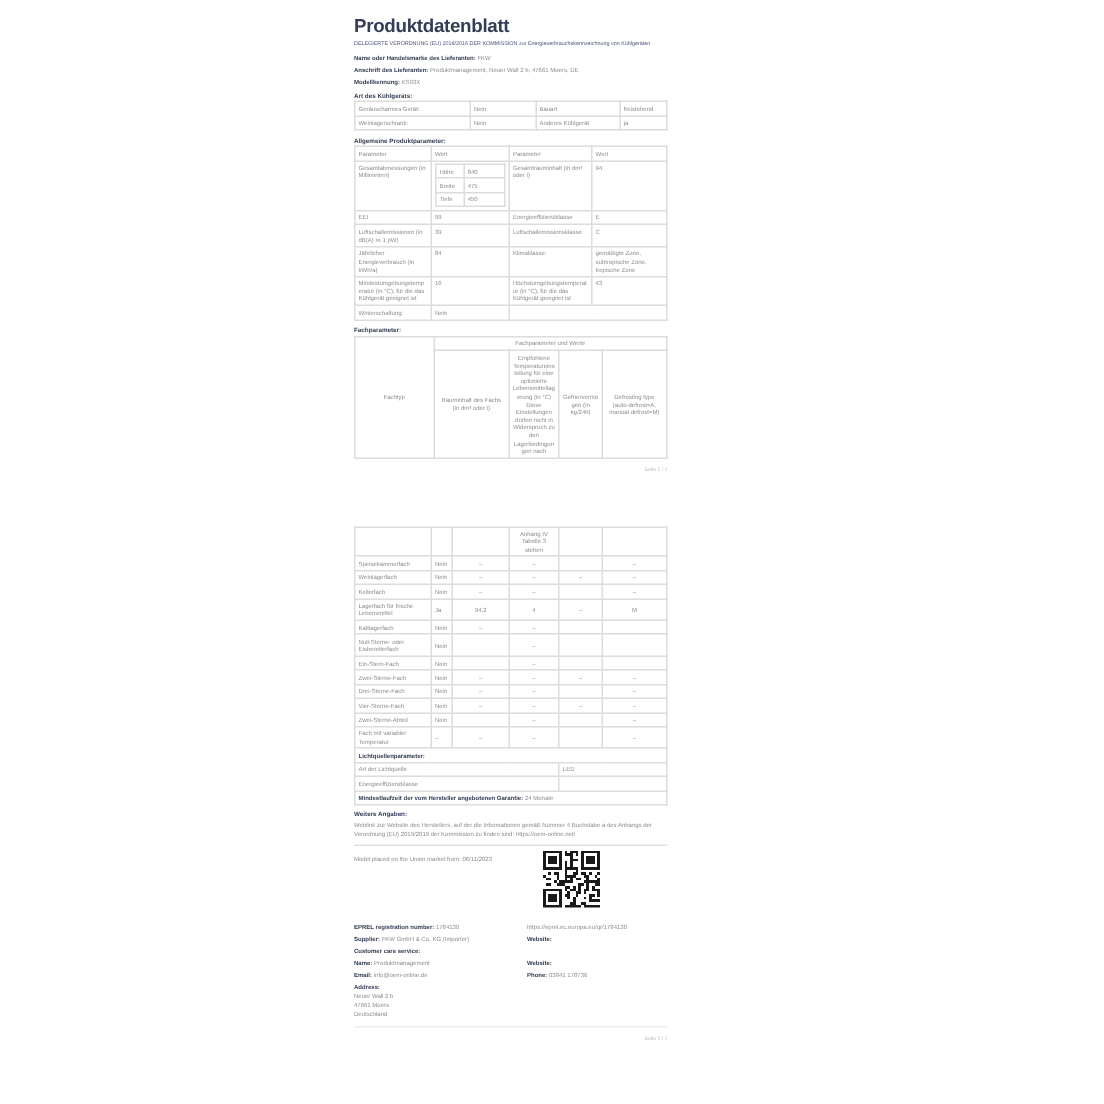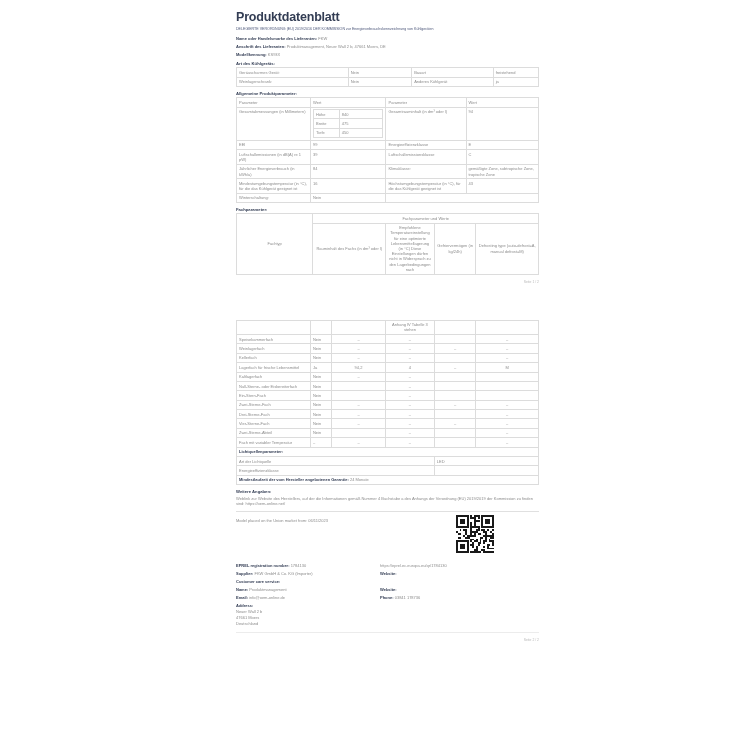--- a/index.html
+++ b/index.html
@@ -2,21 +2,21 @@
 <html><head>
 <meta charset="utf-8">
 <style>
   html,body{margin:0;padding:0;}
   body{
     width:736px;height:736px;position:relative;overflow:hidden;
     background:#ffffff;
     font-family:"Liberation Sans", sans-serif;
     color:#8c8c8c;
   }
-  .doc{position:absolute;left:236px;top:0;width:303px;}
+  .doc{position:absolute;left:236px;top:0;width:209px;}
   .page{position:relative;}
   .title{font-size:12.5px;font-weight:bold;color:#333d54;margin:10px 0 3px 0;letter-spacing:-0.2px;}
   .reg{font-size:3.6px;line-height:1.4;color:#4a5578;margin:0 0 4px 0;}
   .line{font-size:4px;line-height:1.35;margin:2.6px 0;}
   .lbl{color:#333d54;font-weight:bold;}
   .val{color:#8c8c8c;}
   .sec{font-size:4.2px;font-weight:bold;color:#333d54;margin:3.5px 0 1.5px 0;}
   table.t{width:100%;border-collapse:collapse;table-layout:fixed;margin:0 0 1px 0;}
   table.t td{border:0.5px solid #dcdcdc;padding:1.6px 2px;font-size:4px;line-height:1.3;vertical-align:top;color:#8c8c8c;word-wrap:break-word;}
   table.fach td{text-align:center;vertical-align:middle;}

